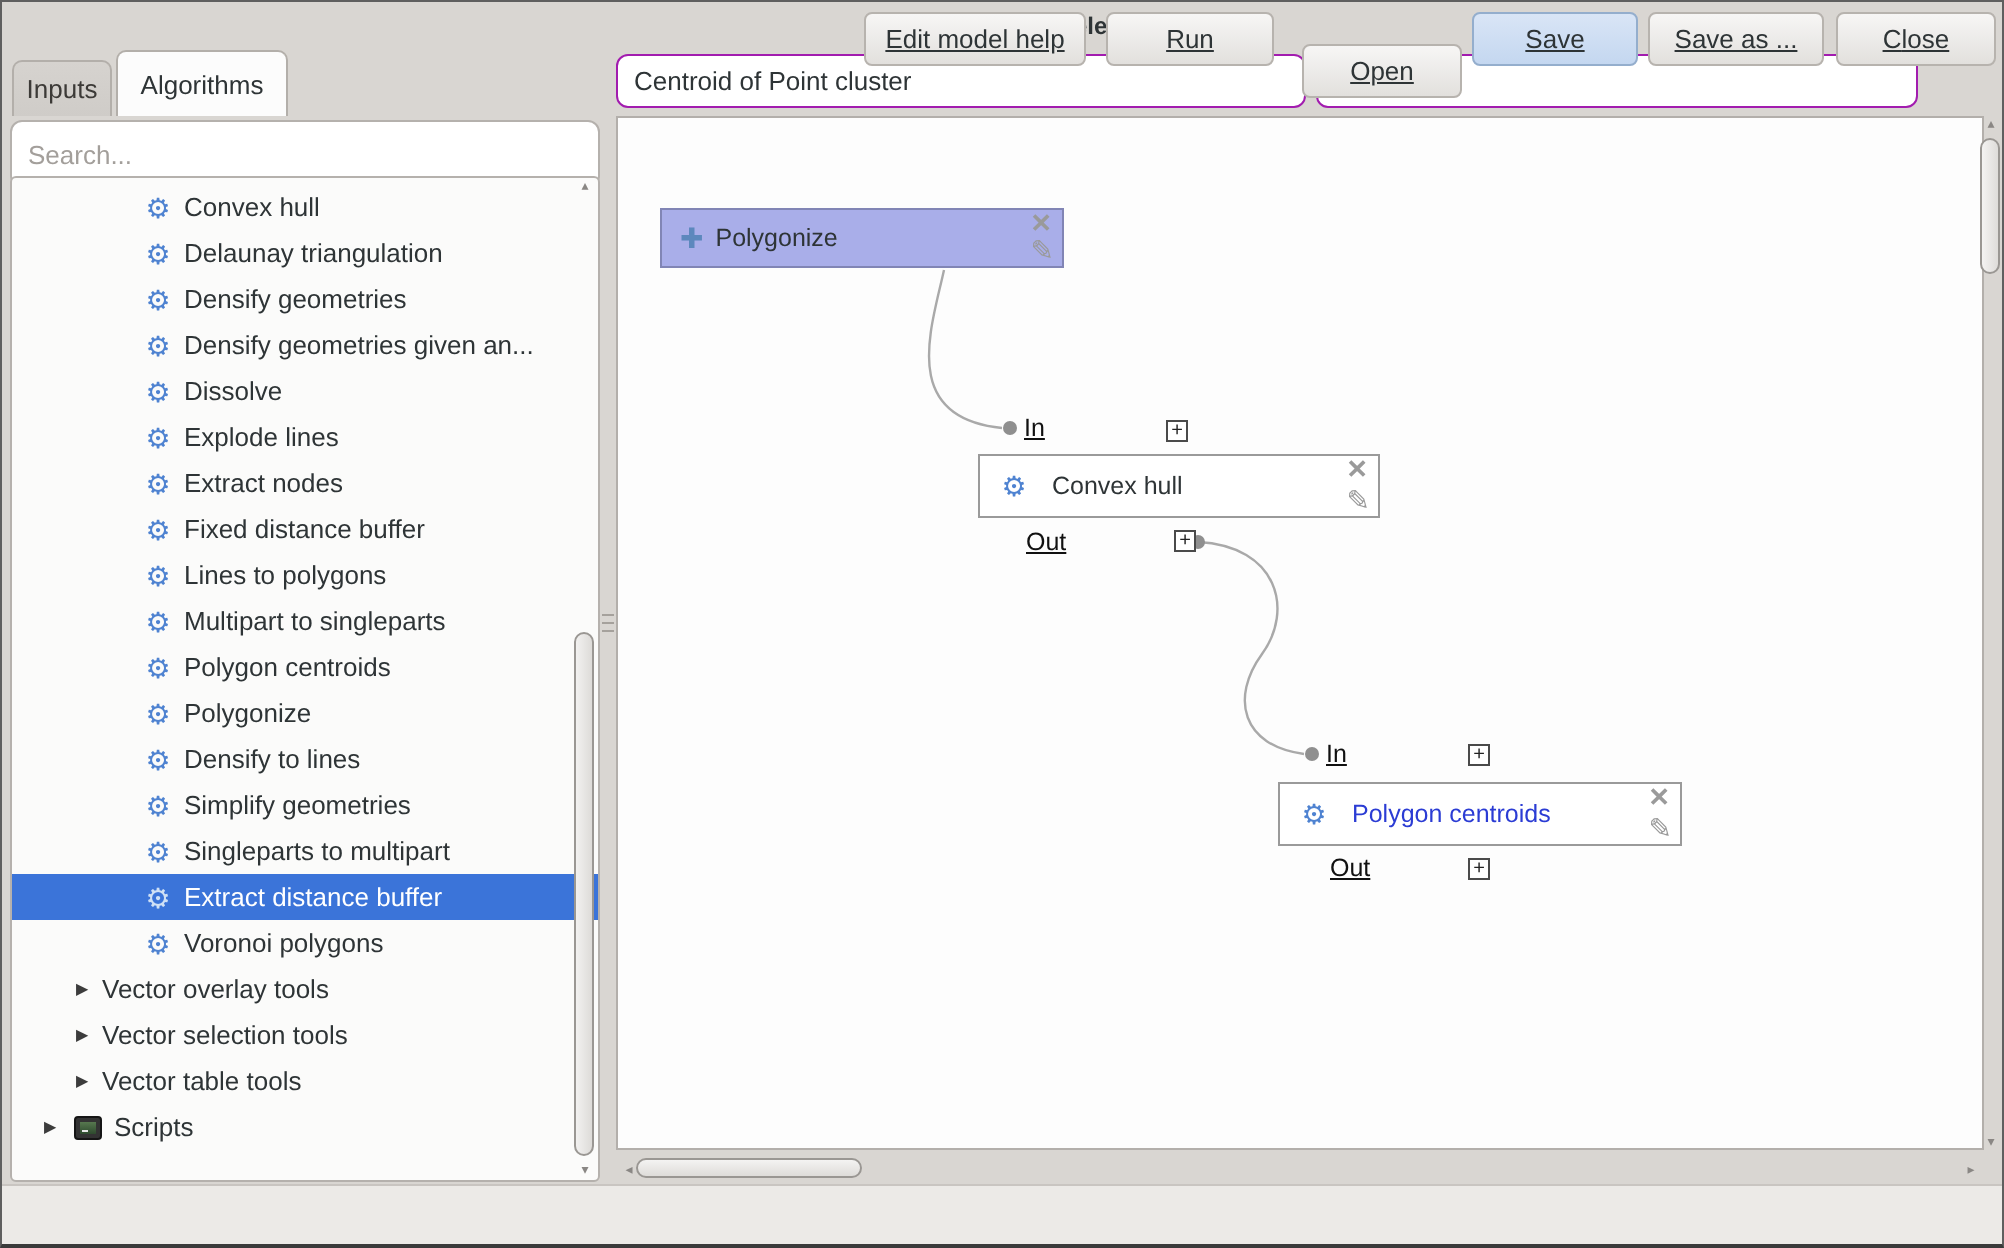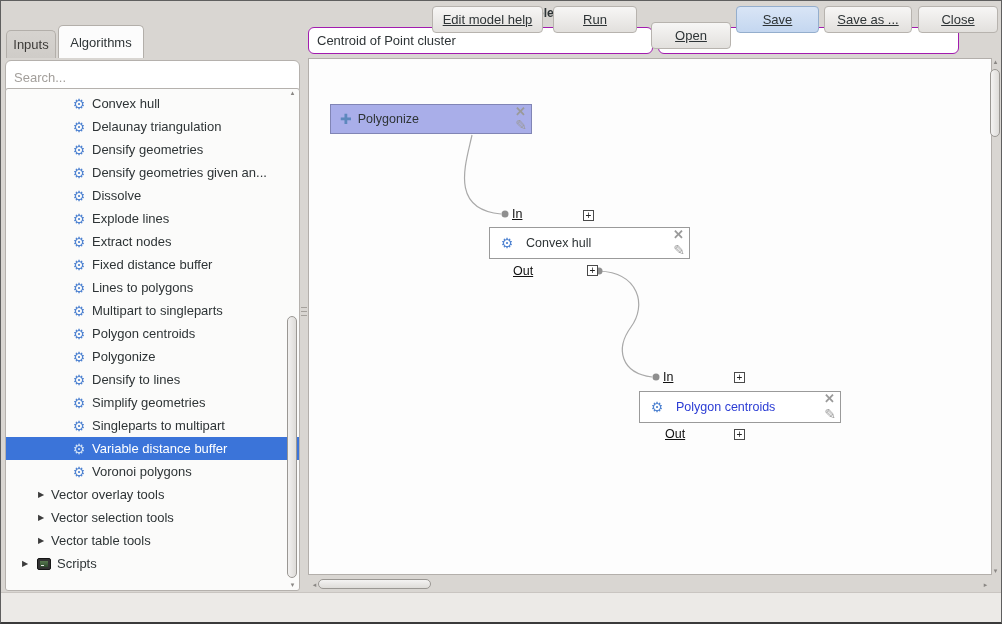--- a/index.html
+++ b/index.html
@@ -230,21 +230,21 @@
     <div class="trow alg">
         <span class="gear">⚙</span>
         <span class="tlabel">Simplify geometries</span>
       </div>
     <div class="trow alg">
         <span class="gear">⚙</span>
         <span class="tlabel">Singleparts to multipart</span>
       </div>
     <div class="trow alg sel">
         <span class="gear">⚙</span>
-        <span class="tlabel">Variable distance buffer</span>
+        <span class="tlabel">Extract distance buffer</span>
       </div>
     <div class="trow alg">
         <span class="gear">⚙</span>
         <span class="tlabel">Voronoi polygons</span>
       </div>
     <div class="trow grp">
         <span class="tri">▶</span>
         <span class="tlabel">Vector overlay tools</span>
       </div>
     <div class="trow grp">

